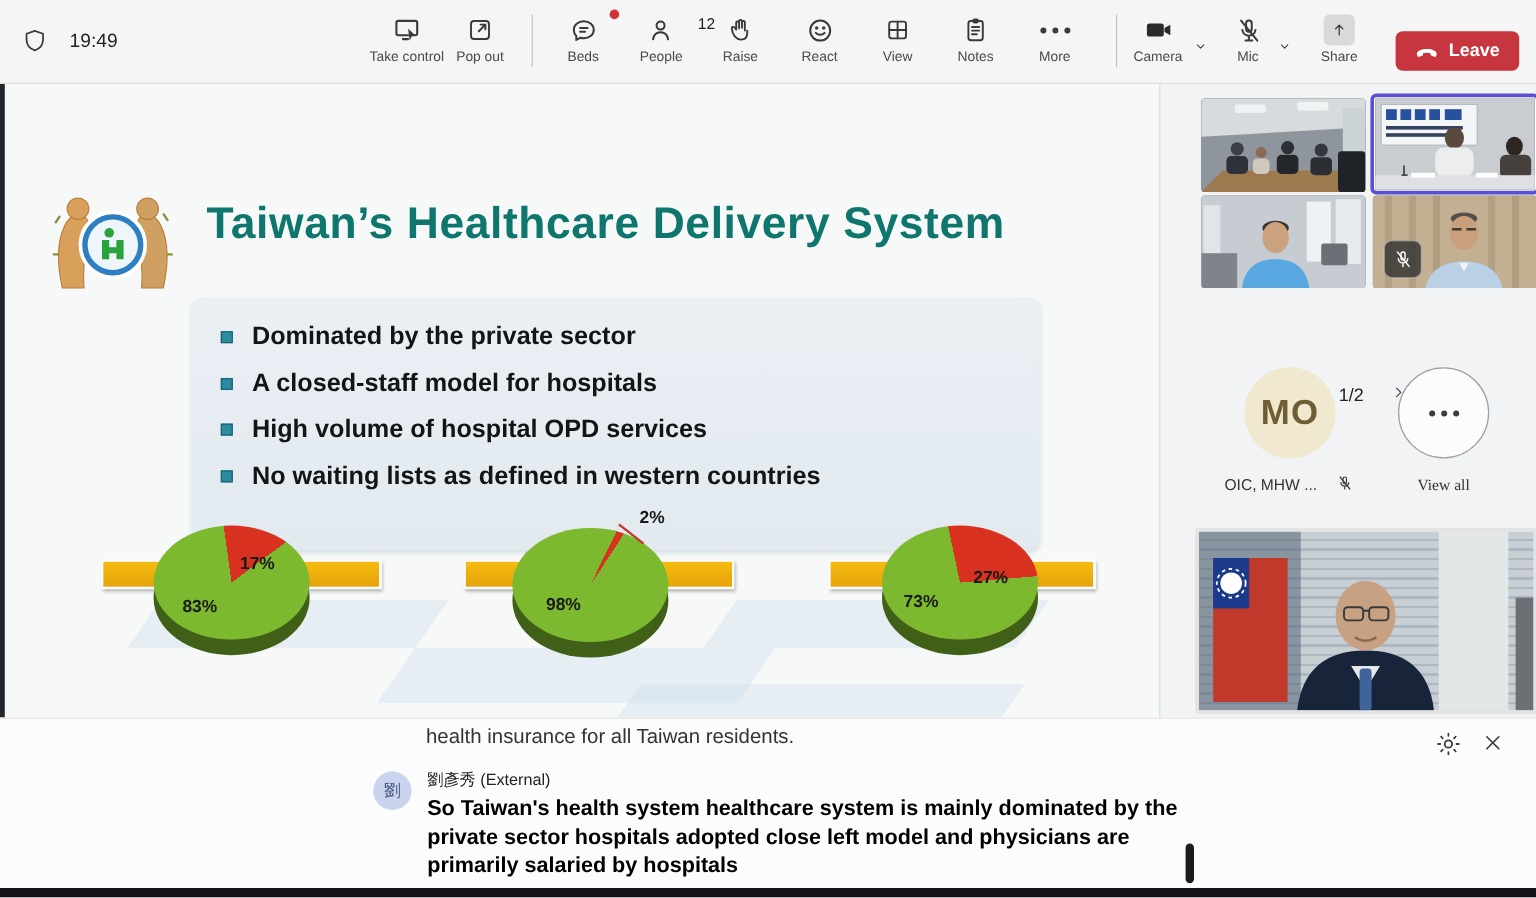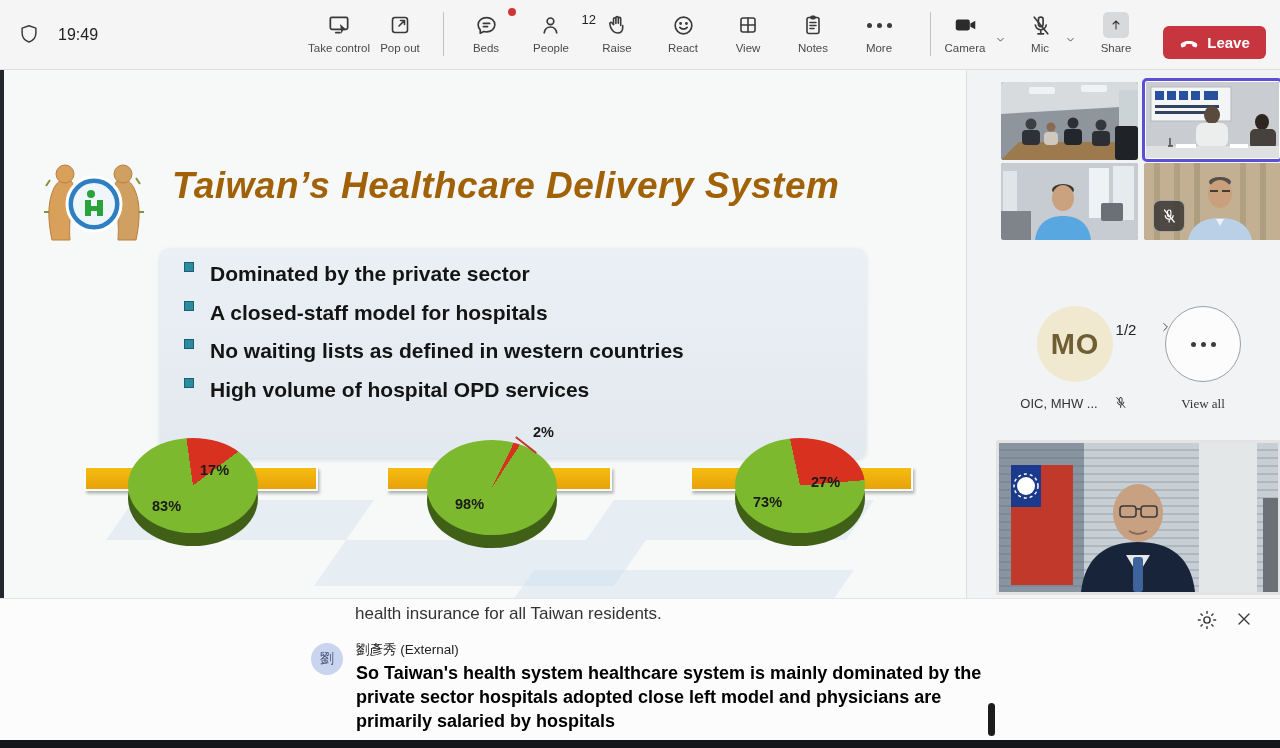--- a/index.html
+++ b/index.html
@@ -17,24 +17,24 @@
   .count-num { position:absolute; top:2px; right:-16px; font-size:13px; color:#222; }
   .chev { position:absolute; top:22px; }
   #time { position:absolute; top:26px; left:58px; font-size:16px; color:#222; }
   #shield { position:absolute; top:22px; left:18px; }
   #leave-btn { position:absolute; top:26px; left:1163px; width:103px; height:33px; background:#c7353f; border:none; border-radius:6px; color:#fff; font-size:15px; font-weight:bold; display:flex; align-items:center; justify-content:center; gap:8px; cursor:pointer; font-family:"Liberation Sans",sans-serif; }
   .share-box { width:26px; height:26px; background:#d7d9db; border-radius:5px; display:flex; align-items:center; justify-content:center; }
 
   
   #stage { position:absolute; top:70px; left:0; width:966px; height:528px; background:#f7f9f9; }
   #stage-left-edge { position:absolute; top:70px; left:0; width:4px; height:528px; background:#23262d; }
-  #slide-title { position:absolute; left:172px; top:95px; font-size:37px; font-weight:bold; color:#a16207; letter-spacing:.5px;font-style:italic; }
+  #slide-title { position:absolute; left:172px; top:95px; font-size:37px; font-weight:bold; color:#0f766e; letter-spacing:.5px; }
   #nhi-logo { position:absolute; left:38px; top:86px; }
   #bullet-box { position:absolute; left:160px; top:178px; width:706px; height:210px; background:linear-gradient(180deg,#eaf0f4,#e2e9ef); border-radius:9px; box-shadow:0 2px 4px rgba(120,140,160,.25); padding:14px 0 0 24px; }
-  .bullet-row { display:flex; height:38.5px; }
+  .bullet-row { display:flex; align-items:center; height:38.5px; }
   .bullet-sq { width:10px; height:10px; background:#2d8ba0; border:1px solid #17616f; margin-right:16px; flex:none; }
   .bullet-text { font-size:21px; font-weight:bold; color:#141414; white-space:nowrap; }
 
   .floor { position:absolute; background:rgba(205,222,238,.4); transform:skewX(-35deg); }
 
   .chart-header { position:absolute; top:396px; height:25px; line-height:22px; text-align:center; color:#fff; font-weight:bold; font-size:15px; background:linear-gradient(180deg,#f5bc12,#e7a309); border:2px solid #fbfbfb; box-shadow:1.5px 2.5px 3px rgba(0,0,0,.3); text-shadow:0 1px 2px rgba(130,85,0,.6); }
   .pie3d { position:absolute; width:130px; height:112px; }
   .pie-face { position:absolute; left:0; width:130px; height:95px; border-radius:50%; }
   .pie-rim { top:13px; filter:brightness(.52); }
   .pie-top { top:0; }
@@ -266,25 +266,25 @@
     <div class="bullet-row">
         <span class="bullet-sq"></span>
         <span class="bullet-text">Dominated by the private sector</span>
       </div>
     <div class="bullet-row">
         <span class="bullet-sq"></span>
         <span class="bullet-text">A closed-staff model for hospitals</span>
       </div>
     <div class="bullet-row">
         <span class="bullet-sq"></span>
-        <span class="bullet-text">No waiting lists as defined in western countries</span>
+        <span class="bullet-text">High volume of hospital OPD services</span>
       </div>
     <div class="bullet-row">
         <span class="bullet-sq"></span>
-        <span class="bullet-text">High volume of hospital OPD services</span>
+        <span class="bullet-text">No waiting lists as defined in western countries</span>
       </div>
   </div>
 
   <div class="chart-header" style="left:84px;width:234px;">Hospitals</div>
   <div class="chart-header" style="left:386px;width:226px;">Clinics</div>
   <div class="chart-header" style="left:690px;width:223px;">Beds</div>
 
   <div class="pie3d" style="left:128px;top:368px;">
     <div class="pie-face pie-rim" style="background: conic-gradient(from -8deg, rgb(216, 49, 31) 0deg, rgb(216, 49, 31) 17%, rgb(124, 185, 47) 17%, rgb(124, 185, 47) 100%);"></div>
     <div class="pie-face pie-top" style="background: conic-gradient(from -8deg, rgb(216, 49, 31) 0deg, rgb(216, 49, 31) 17%, rgb(124, 185, 47) 17%, rgb(124, 185, 47) 100%);"></div>

